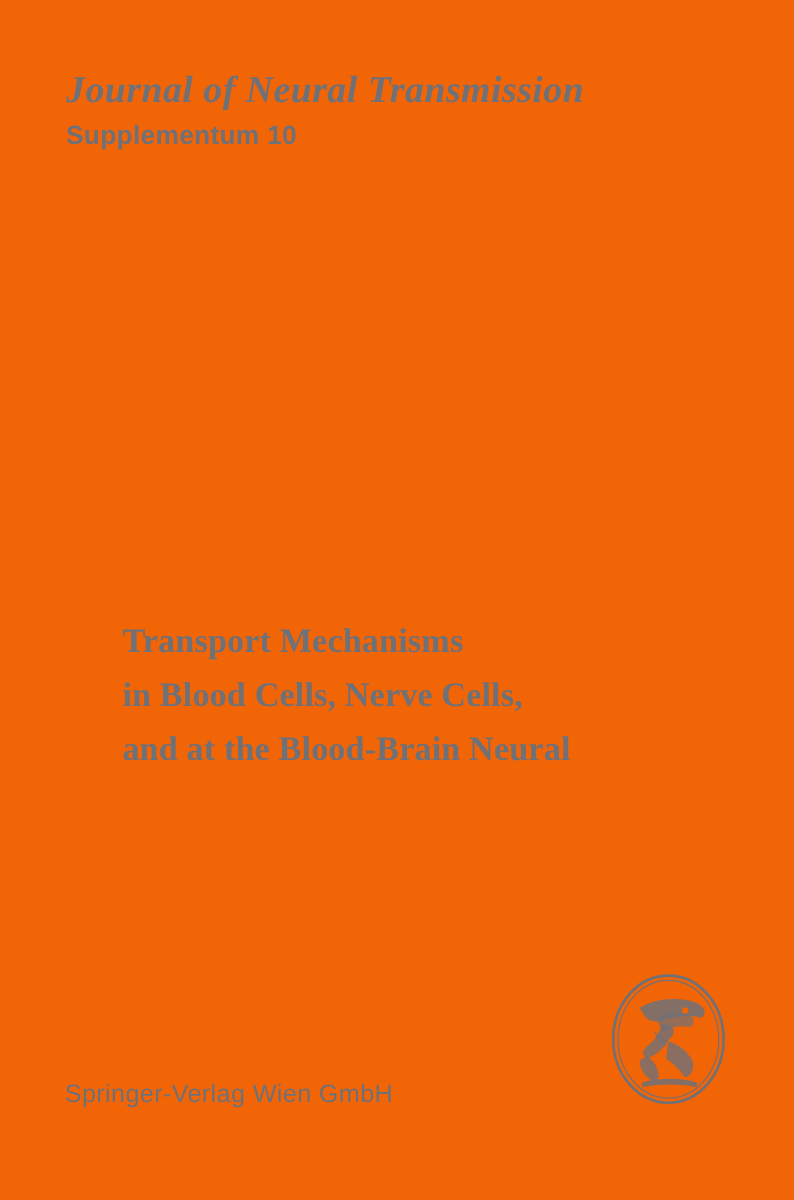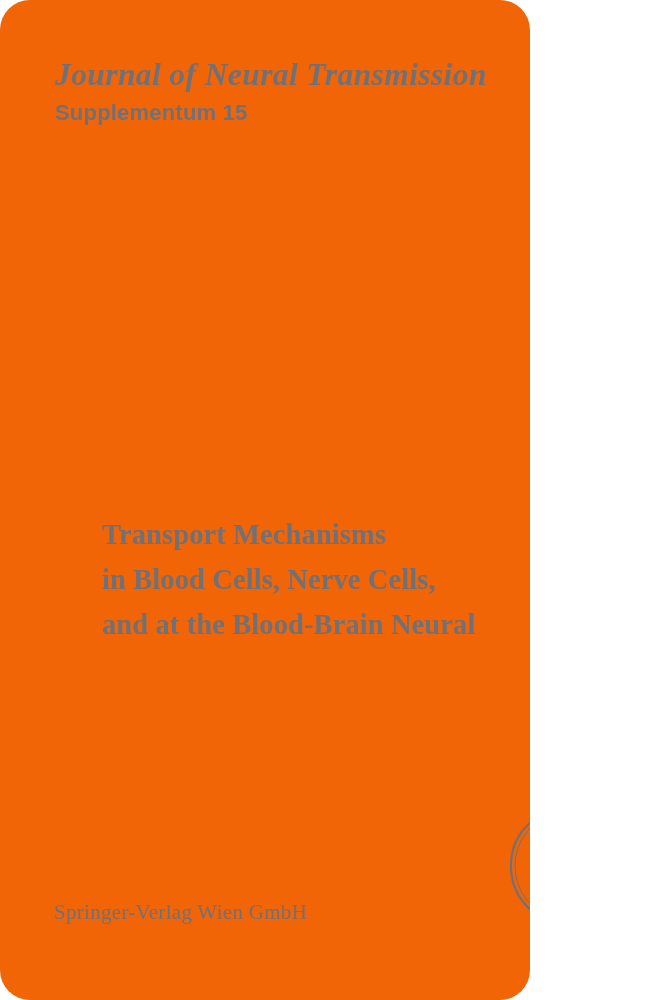--- a/index.html
+++ b/index.html
@@ -8,25 +8,24 @@
     background: #ffffff;
   }
   body {
     width: 662px;
     height: 1000px;
     overflow: hidden;
     font-family: "Liberation Serif", serif;
   }
   .cover {
     position: relative;
-    width: 530px;
+    width: 662px;
     height: 1000px;
     background: #f26507;
     overflow: hidden;
-    border-radius: 30px;
   }
   .journal-title {
     position: absolute;
     left: 55px;
     top: 58px;
     width: 570px;
     font-family: "Liberation Serif", serif;
     font-style: italic;
     font-weight: bold;
     font-size: 31.5px;
@@ -59,21 +58,21 @@
     margin-left: 48px;
   }
   .book-title .line {
     display: block;
     white-space: nowrap;
   }
   .publisher {
     position: absolute;
     left: 54px;
     top: 900px;
-    font-family: Liberation Serif, serif;
+    font-family: Liberation Sans, sans-serif;
     font-size: 21px;
     color: #6f7179;
     letter-spacing: 0.3px;
   }
   .logo {
     position: absolute;
     left: 505px;
     top: 810px;
     width: 105px;
     height: 112px;
@@ -84,21 +83,21 @@
     height: 112px;
   }
 </style>
 </head>
 <body>
 
 <div class="cover">
 
   <div class="journal-title">Journal of Neural Transmission</div>
 
-  <div class="supplement">Supplementum 15</div>
+  <div class="supplement">Supplementum 10</div>
 
   <div class="book-title">
     <span class="line">Transport Mechanisms</span>
     <span class="line">in Blood Cells,  Nerve Cells,</span>
     <span class="line">and at the Blood-Brain Neural</span>
   </div>
 
   <div class="logo">
     <svg viewBox="0 0 105 112" xmlns="http://www.w3.org/2000/svg">
       <ellipse cx="52" cy="56" rx="46" ry="53" fill="none" stroke="#6f7179" stroke-width="2.2"></ellipse>

